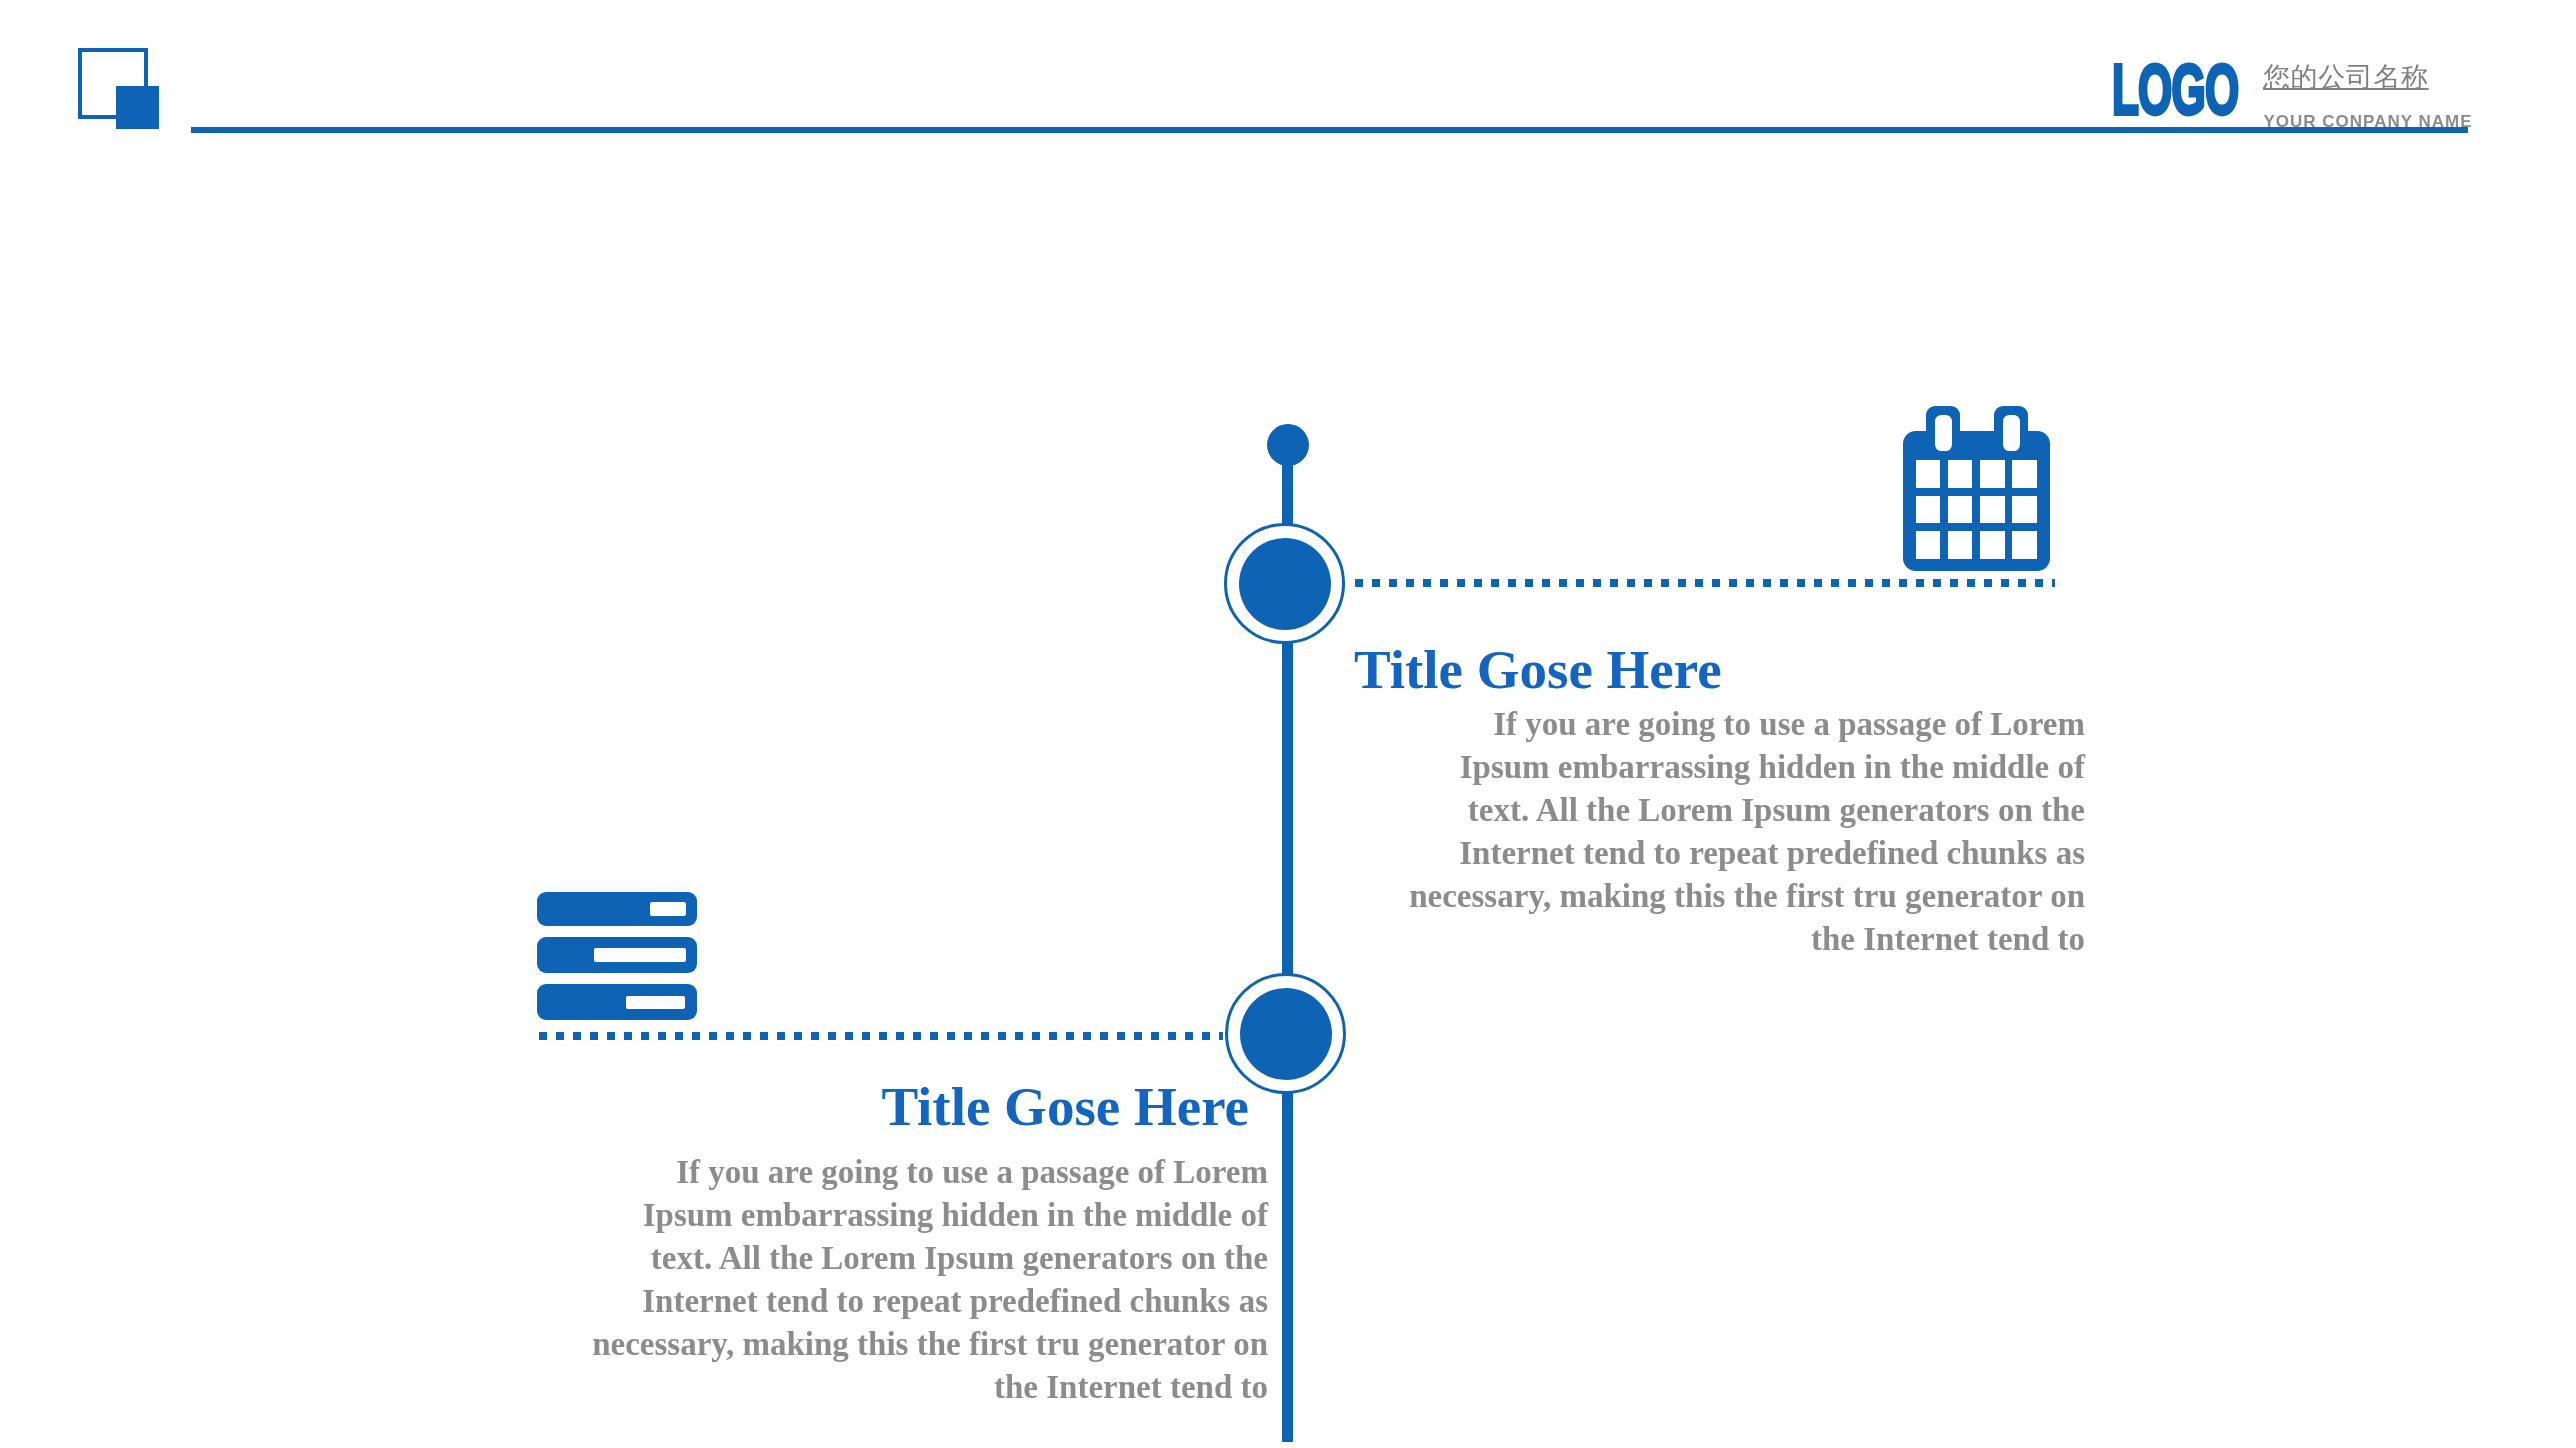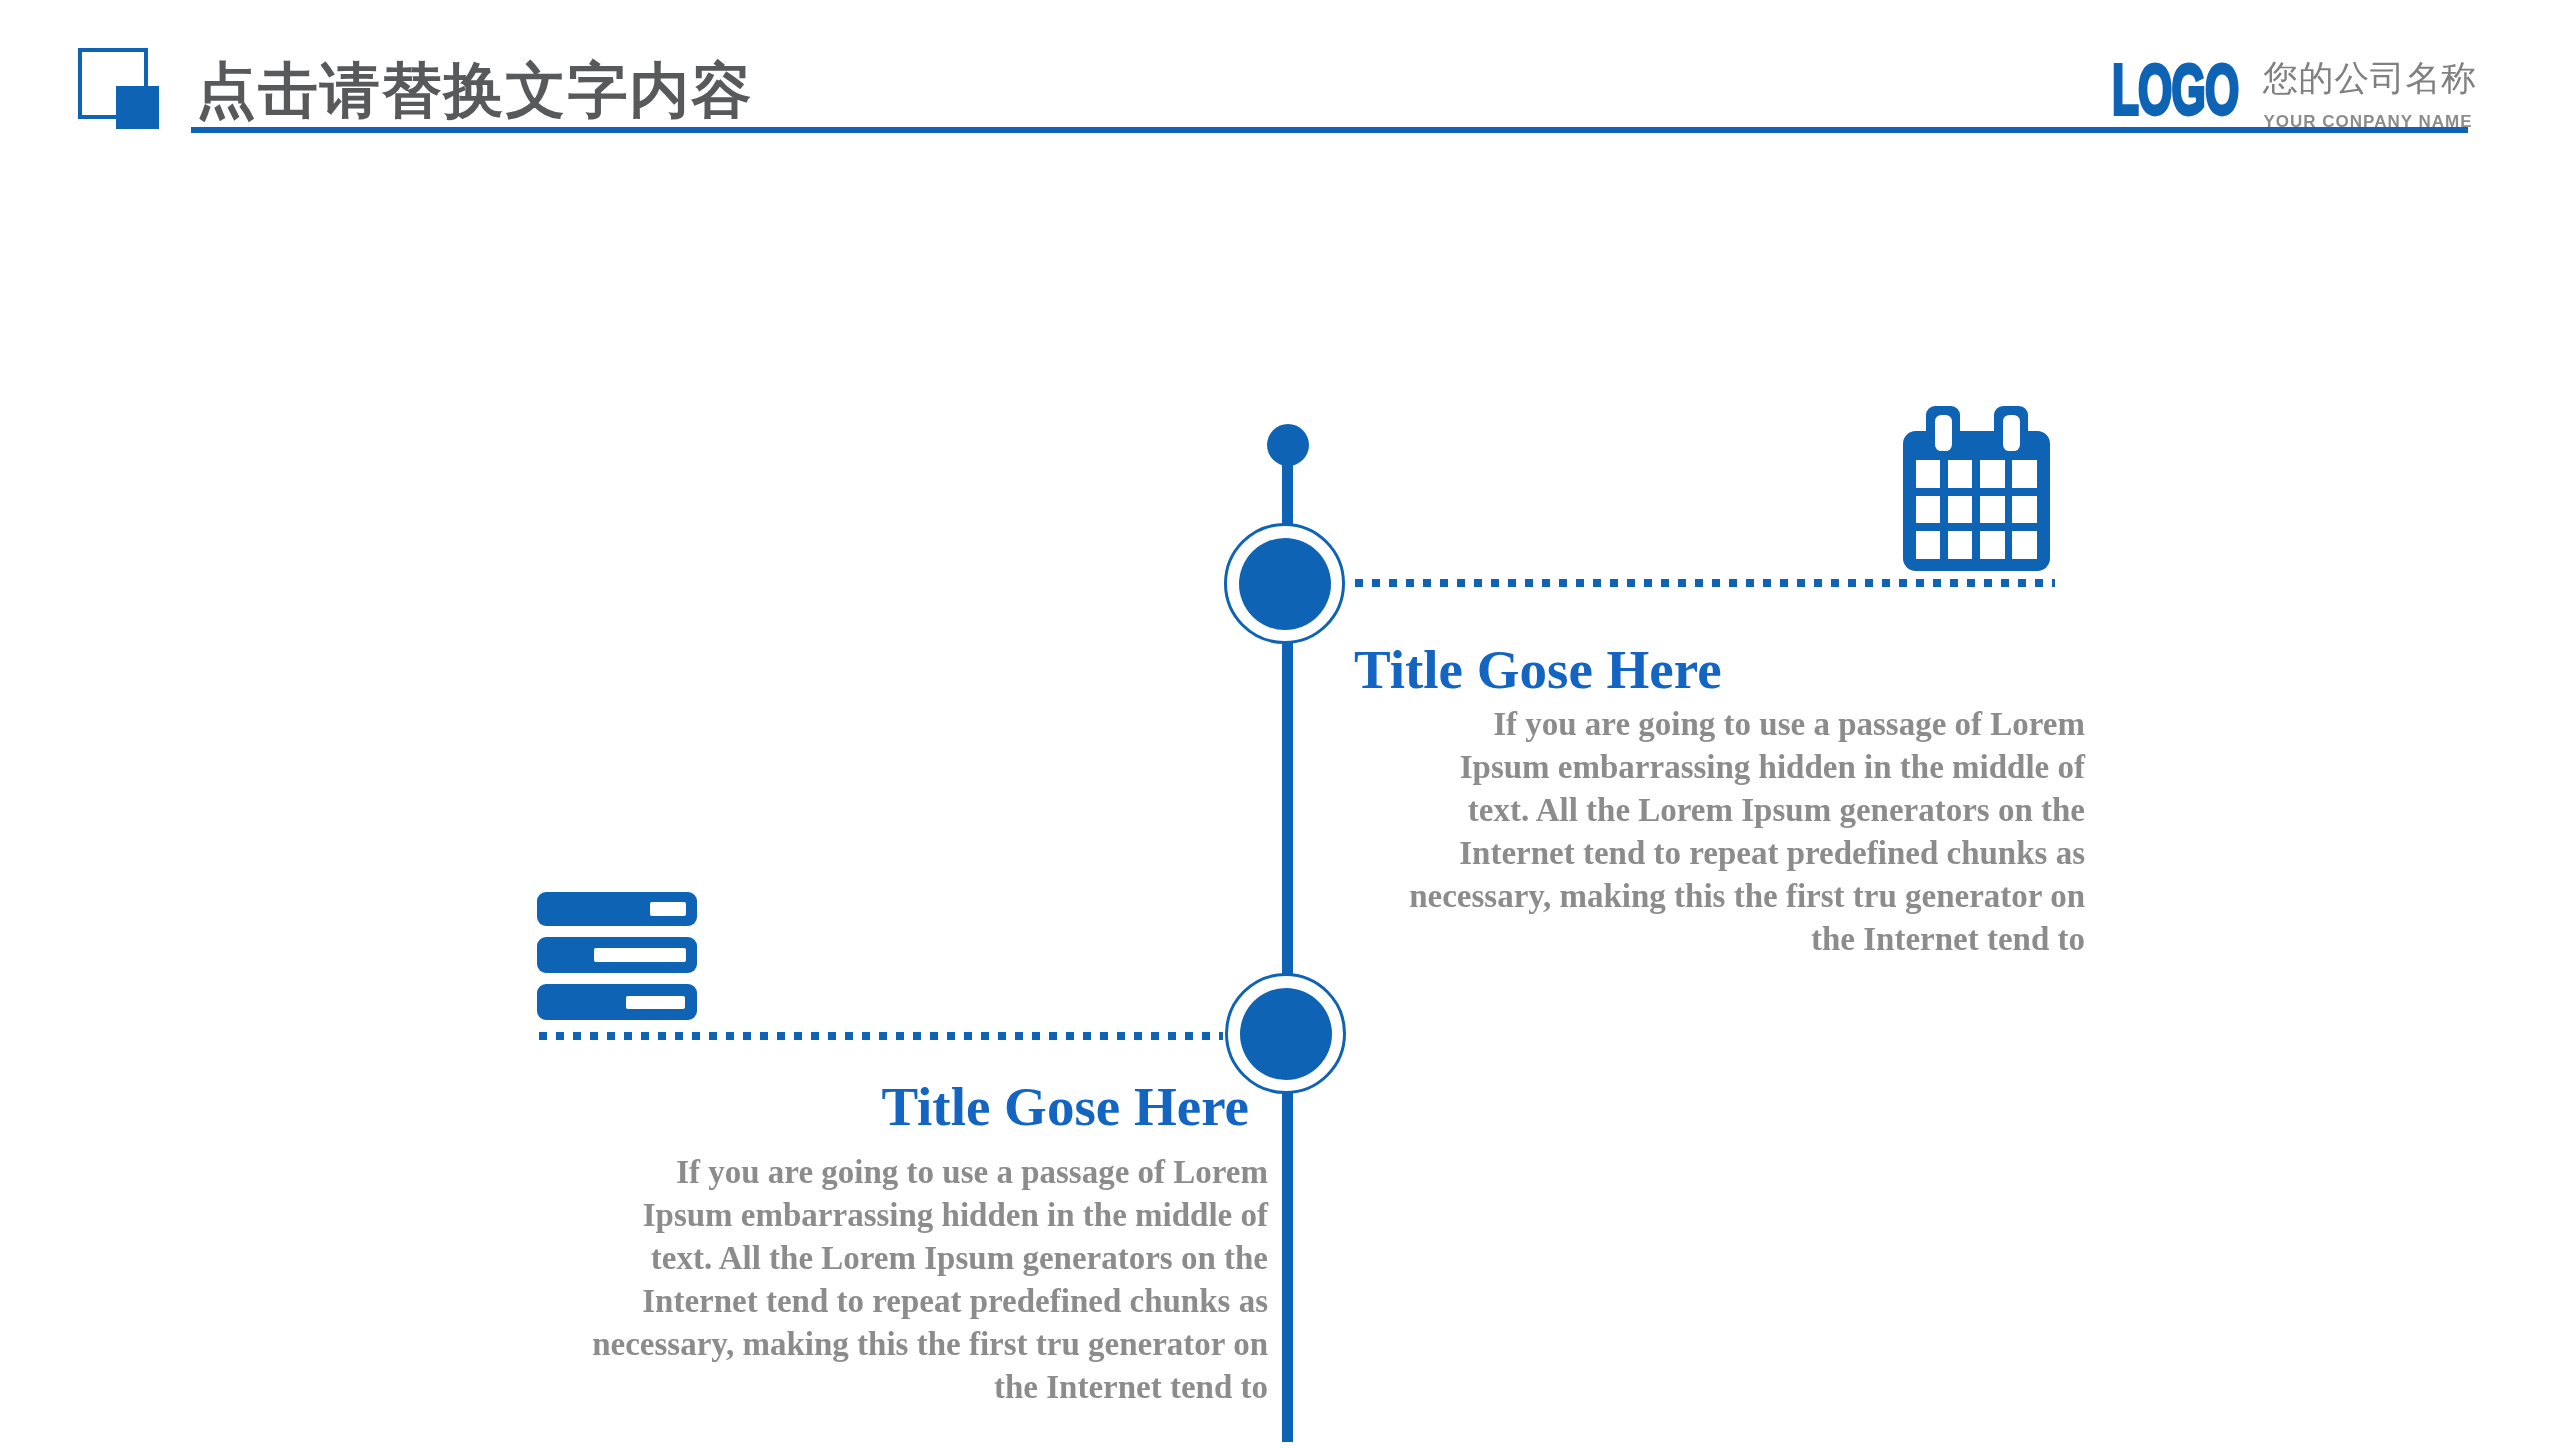--- a/index.html
+++ b/index.html
@@ -23,21 +23,21 @@
   .hdr-sq-fill{position:absolute;left:116px;top:86px;width:43px;height:43px;background:var(--accent);}
   .hdr-title{position:absolute;left:196px;top:59px;font-size:60px;line-height:64px;font-weight:600;color:var(--header-text);letter-spacing:1.9px;white-space:nowrap;}
   .hdr-line{position:absolute;left:191px;top:127px;width:2277px;height:5.7px;background:var(--accent);}
   .logo-text{
     position:absolute;left:2112px;top:59px;
     font-size:71px;line-height:61px;font-weight:bold;color:var(--accent);
     letter-spacing:-1.3px;-webkit-text-stroke:3.8px var(--accent);
     transform:scaleX(0.62);transform-origin:0 0;white-space:nowrap;
   }
   .company{position:absolute;left:2263px;top:61px;width:210px;}
-  .company-cn{font-size:35px;line-height:33px;color:var(--company-cn);letter-spacing:0.6px;white-space:nowrap;}
+  .company-cn{font-size:27px;line-height:33px;color:var(--company-cn);letter-spacing:0.6px;white-space:nowrap;text-decoration:underline;}
   .company-en{font-size:17px;line-height:19px;font-weight:bold;color:var(--company-en);letter-spacing:1px;white-space:nowrap;margin-top:18px;text-align:center;}
 
   
   .vline{position:absolute;left:1282px;top:445px;width:11.4px;height:997px;background:var(--accent);}
   .tl-dot{position:absolute;left:1267px;top:424px;width:42px;height:42px;border-radius:50%;background:var(--accent);}
   .tl-node{position:absolute;width:121px;height:121px;border:3.2px solid var(--accent);border-radius:50%;background:#fff;}
   .tl-node .inner{position:absolute;left:50%;top:50%;width:92px;height:92px;margin:-46px 0 0 -46px;border-radius:50%;background:var(--accent);}
   .node-1{left:1224px;top:523px;}
   .node-2{left:1225px;top:973px;}
   .dotted{position:absolute;height:8.3px;background-image:repeating-linear-gradient(to right,var(--accent) 0px,var(--accent) 8.3px,transparent 8.3px,transparent 17px);}
@@ -74,21 +74,20 @@
   .sec-body.b2{left:505px;top:1151px;}
   .sec-body .ln{white-space:nowrap;text-align:right;}
 </style>
 </head>
 <body>
 
 <div class="slide">
 
   <div class="hdr-sq-outline"></div>
   <div class="hdr-sq-fill"></div>
-  <div class="hdr-title">点击请替换文字内容</div>
   <div class="hdr-line"></div>
   <div class="logo-text">LOGO</div>
   <div class="company">
     <div class="company-cn">您的公司名称</div>
     <div class="company-en">YOUR CONPANY NAME</div>
   </div>
 
   <div class="vline"></div>
   <div class="tl-dot"></div>
   <div class="dotted dotted-1"></div>

